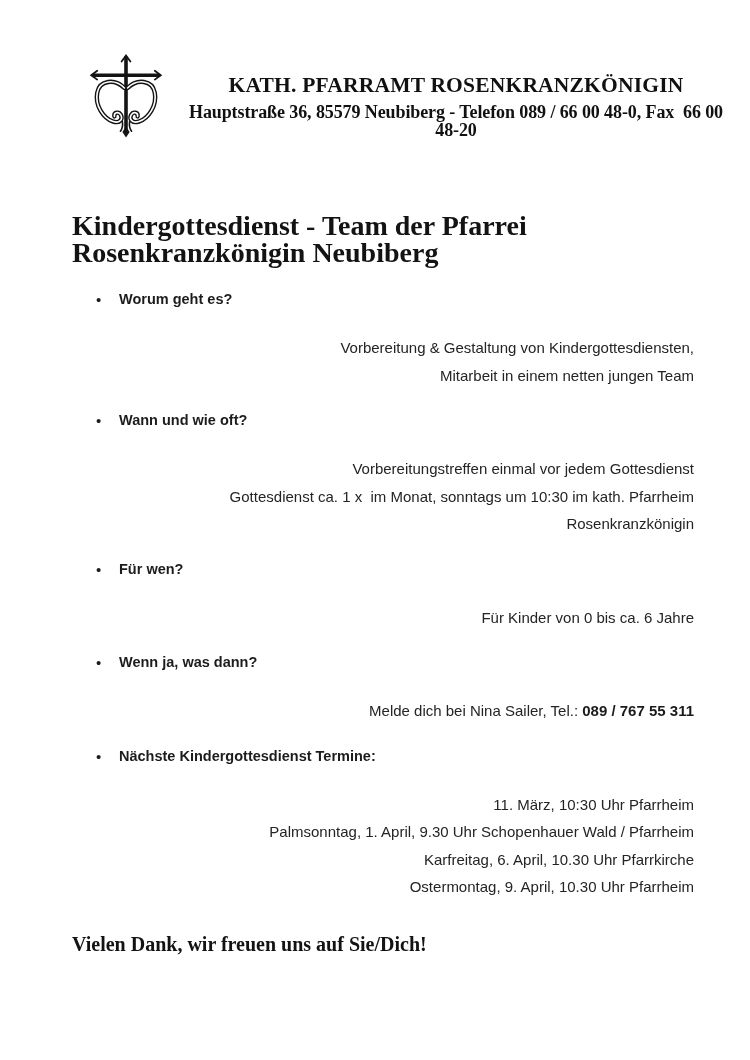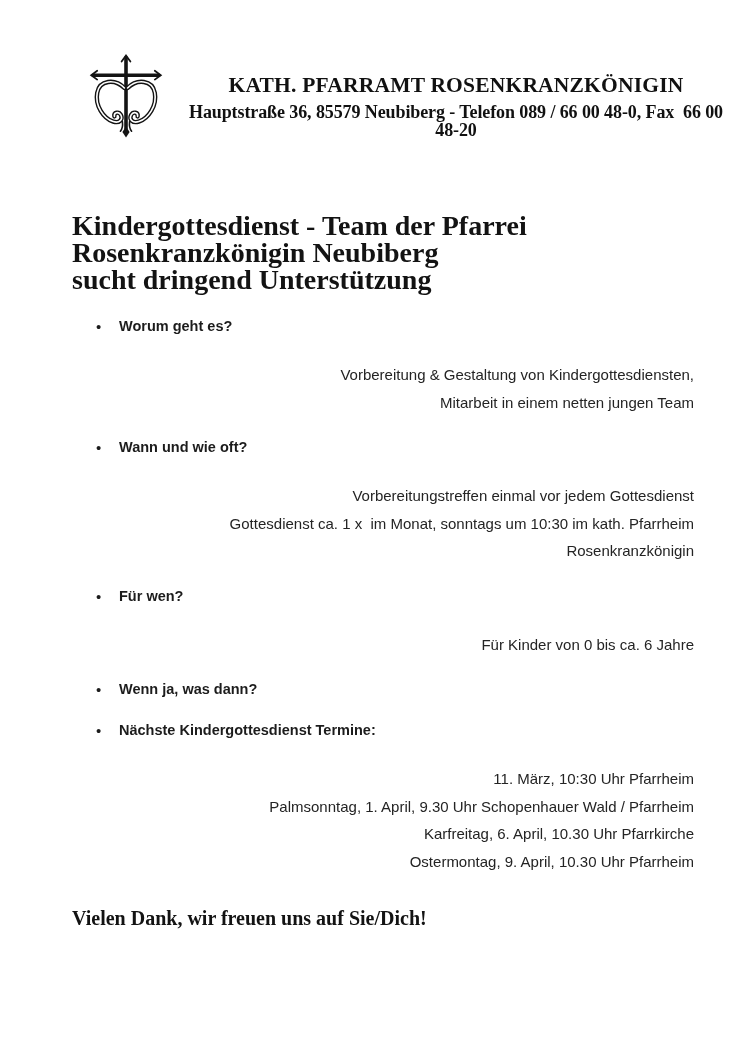--- a/index.html
+++ b/index.html
@@ -122,21 +122,20 @@
         </g>
       </svg>
     </div>
     <div class="letterhead-text">
       <div class="letterhead-title" data-bind="letterhead.title">KATH. PFARRAMT ROSENKRANZKÖNIGIN</div>
       <div class="letterhead-address" data-bind="letterhead.address">Hauptstraße 36, 85579 Neubiberg - Telefon 089 / 66 00 48-0, Fax  66 00 48-20</div>
     </div>
   </header>
 
   <h1 class="doc-title"><span data-bind="title.line1">Kindergottesdienst - Team der Pfarrei  Rosenkranzkönigin Neubiberg</span><br>
-    <span data-bind="title.line2">sucht dringend Unterstützung</span>
   </h1>
 
   <ul class="sections">
 
     <li class="section">
       <span class="bullet" data-bind="bullet_glyph">•</span>
       <div class="section-content">
         <div class="section-heading" data-bind="sections.0.heading">Worum geht es?</div>
         <div class="section-body">
           <div data-bind="sections.0.lines.0">Vorbereitung &amp; Gestaltung von Kindergottesdiensten,</div>
@@ -164,20 +163,23 @@
         <div class="section-body">
           <div data-bind="sections.2.lines.0">Für Kinder von 0 bis ca. 6 Jahre</div>
         </div>
       </div>
     </li>
 
     <li class="section">
       <span class="bullet" data-bind="bullet_glyph">•</span>
       <div class="section-content">
         <div class="section-heading" data-bind="sections.3.heading">Wenn ja, was dann?</div>
+        <div class="section-body">
+          <div><span data-bind="sections.3.contact_prefix">Melde dich bei Nina Sailer, Tel.: </span><span class="phone-bold" data-bind="sections.3.contact_phone">089 / 767 55 311</span></div>
+        </div>
       </div>
     </li>
 
     <li class="section">
       <span class="bullet" data-bind="bullet_glyph">•</span>
       <div class="section-content">
         <div class="section-heading" data-bind="sections.4.heading">Nächste Kindergottesdienst Termine:</div>
         <div class="section-body">
           <div data-bind="sections.4.lines.0">11. März, 10:30 Uhr Pfarrheim</div>
           <div data-bind="sections.4.lines.1">Palmsonntag, 1. April, 9.30 Uhr Schopenhauer Wald / Pfarrheim</div>

